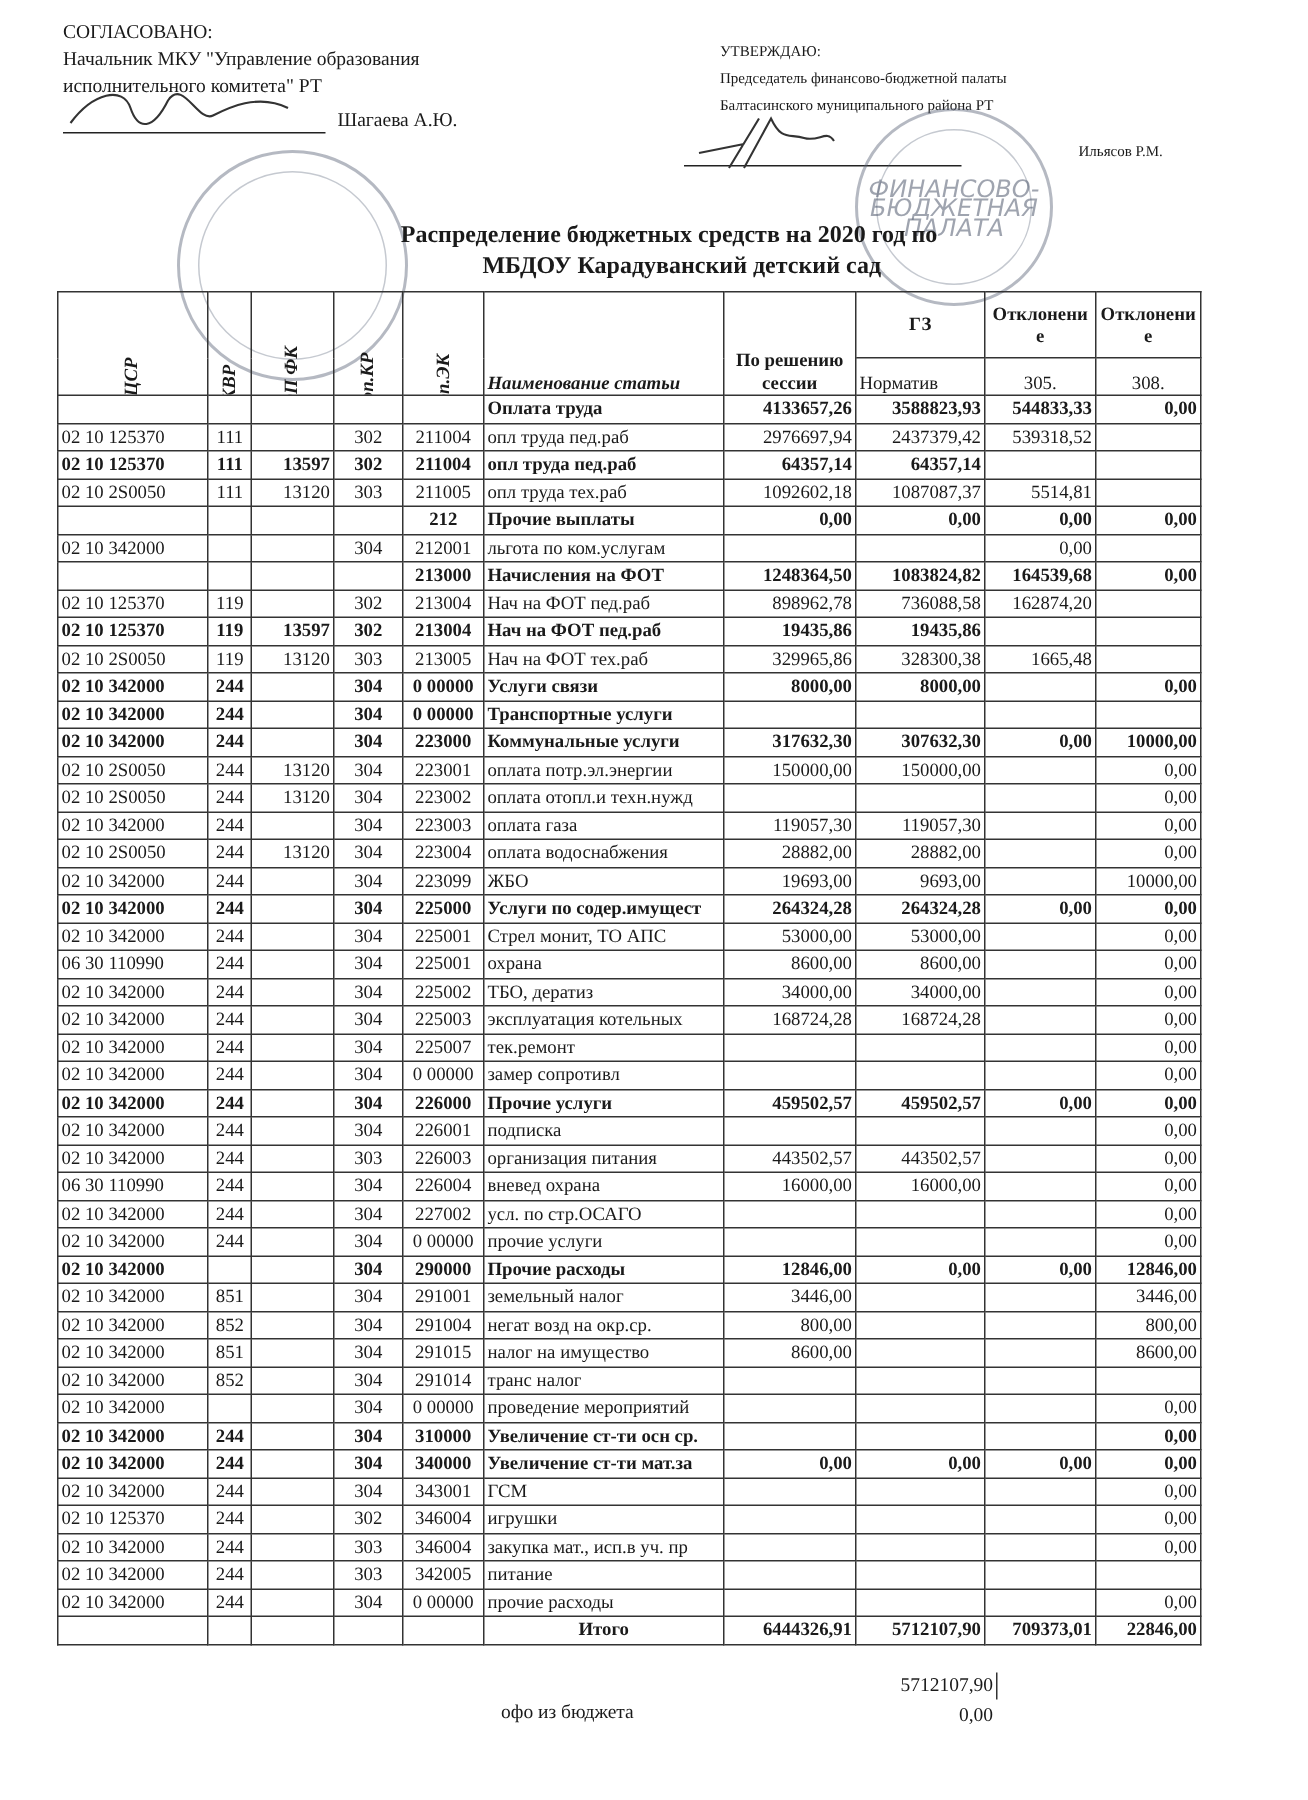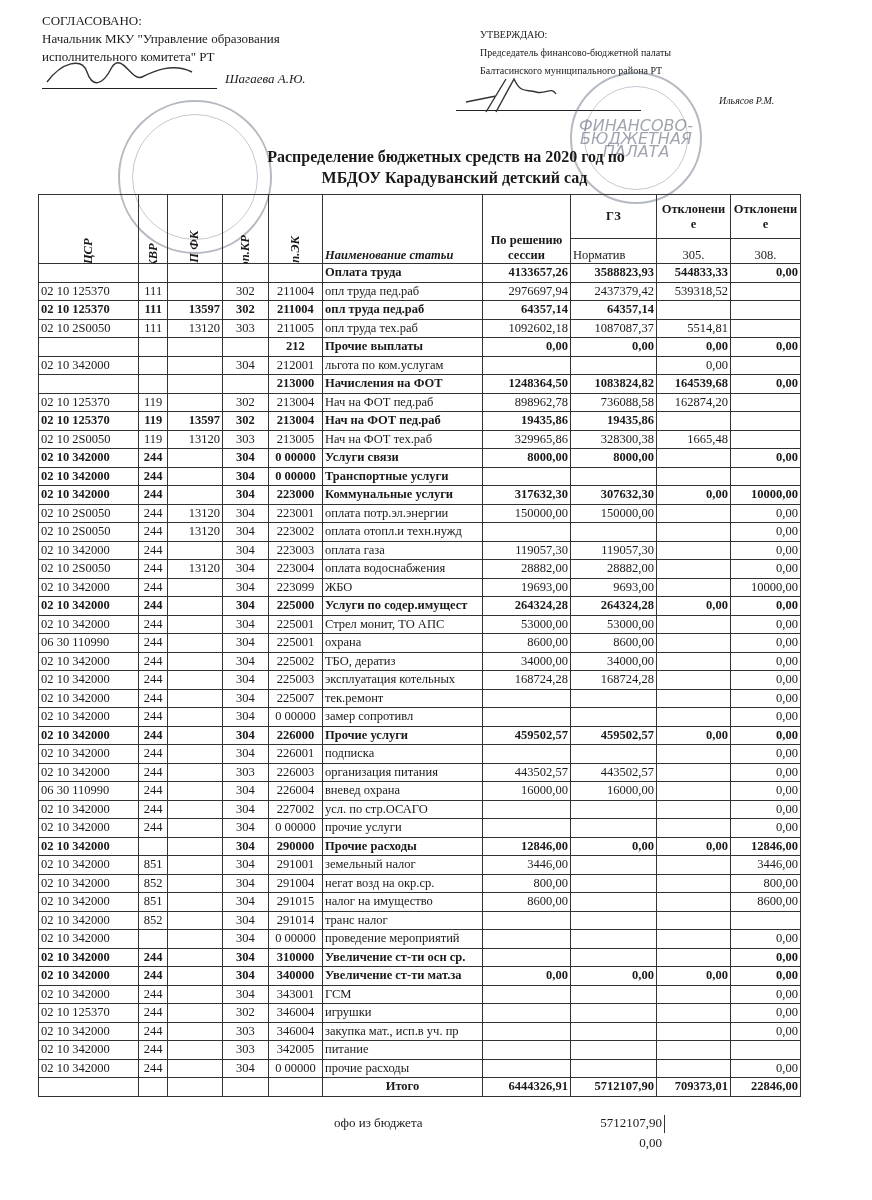--- a/index.html
+++ b/index.html
@@ -2,21 +2,21 @@
 <html><head>
 <meta charset="utf-8">
 <style>
   html, body { margin: 0; padding: 0; background: #ffffff; }
   body {
     width: 872px; height: 1200px; position: relative; overflow: hidden;
     font-family: "Liberation Serif", "DejaVu Serif", serif; color: #1a1a1a;
   }
   .approve-left { position: absolute; left: 42px; top: 12px; font-size: 13px; line-height: 18px; }
   .approve-right { position: absolute; left: 480px; top: 26px; font-size: 10px; line-height: 18px; }
-  .sigline { display: flex; align-items: flex-start; gap: 8px; margin-top: 4px; font-style: italic; }
+  .sigline { display: flex; align-items: center; gap: 8px; margin-top: 4px; }
   .sigline .line { border-bottom: 1px solid #222; height: 18px; position: relative; }
   .sigline svg { position: absolute; left: 0; bottom: -4px; }
   .approve-left .sigline .line { width: 175px; }
   .approve-right .sigline .line { width: 185px; margin-left: -24px; }
   .approve-right .sigline .signer { margin-left: 70px; }
   .stamp { position: absolute; border-radius: 50%; border: 2px solid rgba(90,100,120,0.45); color: rgba(80,90,110,0.55); pointer-events: none; }
   .stamp-left { left: 118px; top: 100px; width: 150px; height: 150px; }
   .stamp-right { left: 570px; top: 72px; width: 128px; height: 128px; display:flex; align-items:center; justify-content:center; text-align:center; font-family: "DejaVu Sans", sans-serif; font-size: 16px; line-height: 13px; font-style: italic; }
   .stamp-right::before, .stamp-left::before { content:""; position:absolute; inset: 12px; border-radius:50%; border: 1px solid rgba(90,100,120,0.35); }
   .title { position: absolute; left: 0; width: 872px; top: 146px; text-align: center; font-weight: bold; font-size: 16px; line-height: 21px; }
@@ -43,21 +43,21 @@
   td.rt { text-align: right; }
   .b { font-weight: bold; }
   .name-h { font-style: italic; text-align: left; vertical-align: bottom; }
   .ses-h { vertical-align: bottom; text-align: center; line-height: 15px; }
   .gz-h1 { text-align: center; vertical-align: middle; }
   .gz-h2 { text-align: left; font-weight: normal !important; vertical-align: bottom; }
   .otk-h { text-align: center; line-height: 15px; }
   .otk-h2 { text-align: center; font-weight: normal !important; vertical-align: bottom; }
   .total-label { text-align: center; font-weight: bold; }
   .footer-row { position: absolute; top: 1115px; font-size: 13px; }
-  .ofo-label { left: 334px; }
+  .ofo-label { left: 334px; margin-top: 18px; }
   .ofo-val { left: 570px; width: 92px; text-align: right; border-right: 1px solid #333; padding-right: 2px; height: 18px; }
   .diff-val { position: absolute; top: 1135px; left: 570px; width: 92px; text-align: right; font-size: 13px; }
 </style>
 </head>
 <body>
 
 <div class="approve-left">
   <div>СОГЛАСОВАНО:</div>
   <div>Начальник МКУ "Управление образования</div>
   <div>исполнительного комитета" РТ</div>

